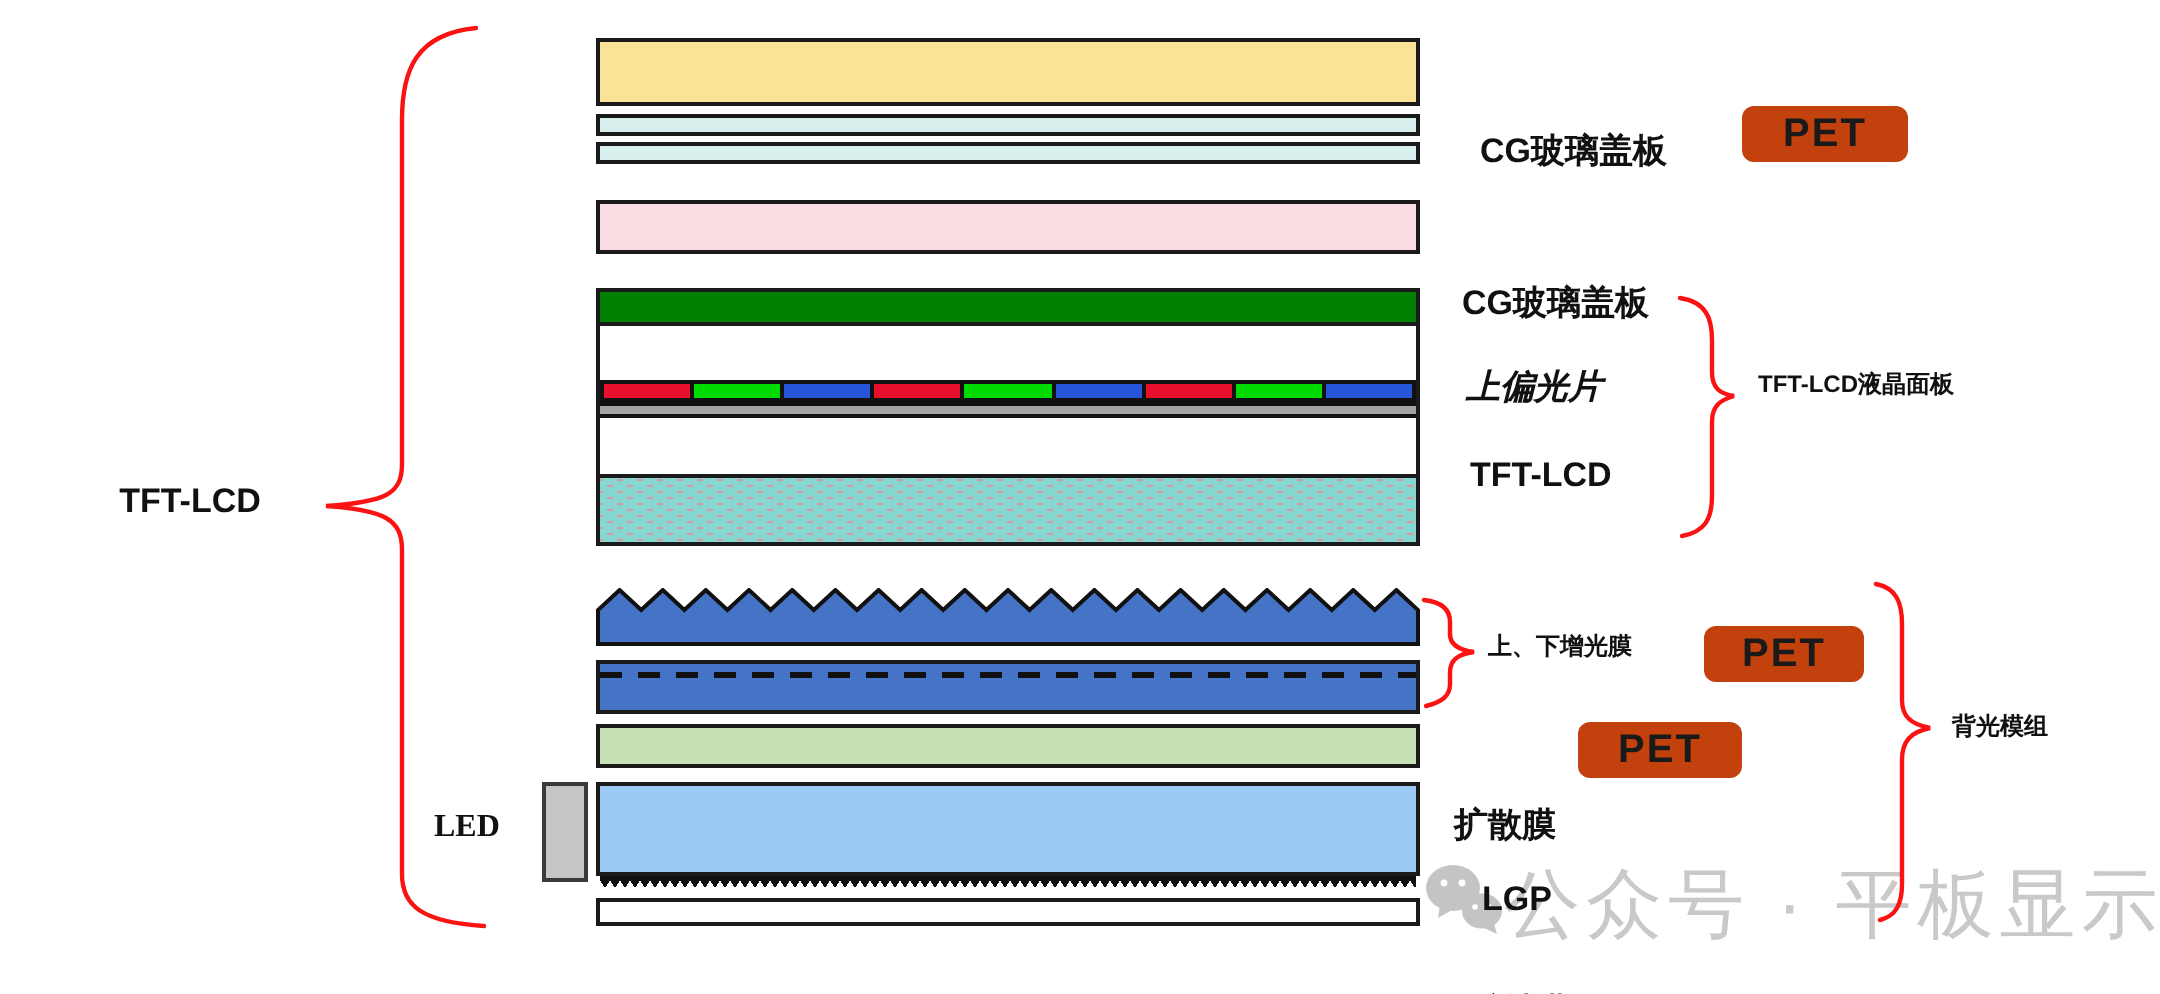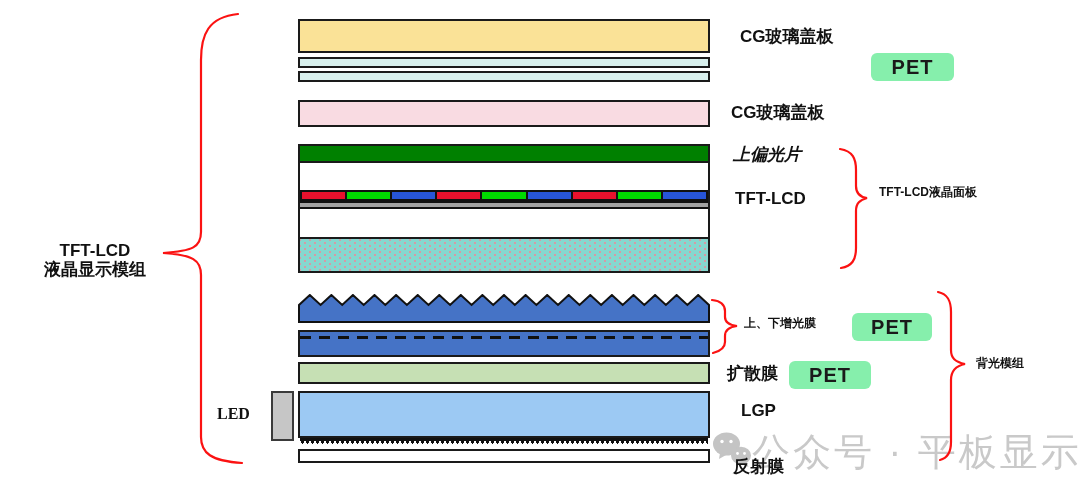--- a/index.html
+++ b/index.html
@@ -2,23 +2,23 @@
 <html><head>
 <meta charset="utf-8">
 <style>
   html,body{margin:0;padding:0;background:#fff;}
   #canvas{position:relative;width:1080px;height:497px;background:#fff;overflow:hidden;
           font-family:"Liberation Sans","DejaVu Sans",sans-serif;}
 
   .layer{position:absolute;box-sizing:border-box;border:2px solid #1a1a1a;}
 
   .lbl{position:absolute;font-weight:bold;color:#111;white-space:nowrap;line-height:1.1;}
-  .f17{font-size:17px;} .f18{font-size:12px;} .f16{font-size:16px;font-family:Liberation Serif, serif;}
+  .f17{font-size:17px;margin-top:39px;} .f18{font-size:12px;} .f16{font-size:16px;font-family:Liberation Serif, serif;}
 
-  .pet-badge{position:absolute;box-sizing:border-box;background:#86efac;border-radius:6px;
+  .pet-badge{position:absolute;box-sizing:border-box;background:#c2410c;border-radius:6px;
              display:flex;align-items:center;justify-content:center;
              font-size:20px;font-weight:600;color:#1a1a1a;letter-spacing:1px;}
 
   
   .cg{left:298px;top:19px;width:412px;height:34px;background:#FAE297;}
   .ito1{left:298px;top:57px;width:412px;height:11px;background:#D8F0ED;}
   .ito2{left:298px;top:71px;width:412px;height:11px;background:#D8F0ED;}
   .oca{left:298px;top:100px;width:412px;height:27px;background:#F9DBE2;}
 
   
@@ -108,21 +108,20 @@
     <div class="dashline"></div>
   </div>
   <div class="layer diffuser"></div>
   <div class="layer led"></div>
   <div class="layer lgp"></div>
   <div class="lgp-teeth"></div>
   <div class="layer reflector"></div>
 
   <div class="module-label">
     <div>TFT-LCD</div>
-    <div>液晶显示模组</div>
   </div>
   <span class="lbl f16" style="left:217px;top:405px;">LED</span>
 
   <span class="lbl f17" style="left:740px;top:28px;">CG玻璃盖板</span>
   <div class="pet-badge" style="left:871px;top:53px;width:83px;height:28px;">PET</div>
   <span class="lbl f17" style="left:731px;top:104px;">CG玻璃盖板</span>
   <span class="lbl f17" style="left:733px;top:146px;font-style:italic;">上偏光片</span>
   <span class="lbl f17" style="left:735px;top:190px;">TFT-LCD</span>
   <span class="lbl f18" style="left:744px;top:317px;">上、下增光膜</span>
   <div class="pet-badge" style="left:852px;top:313px;width:80px;height:28px;">PET</div>

